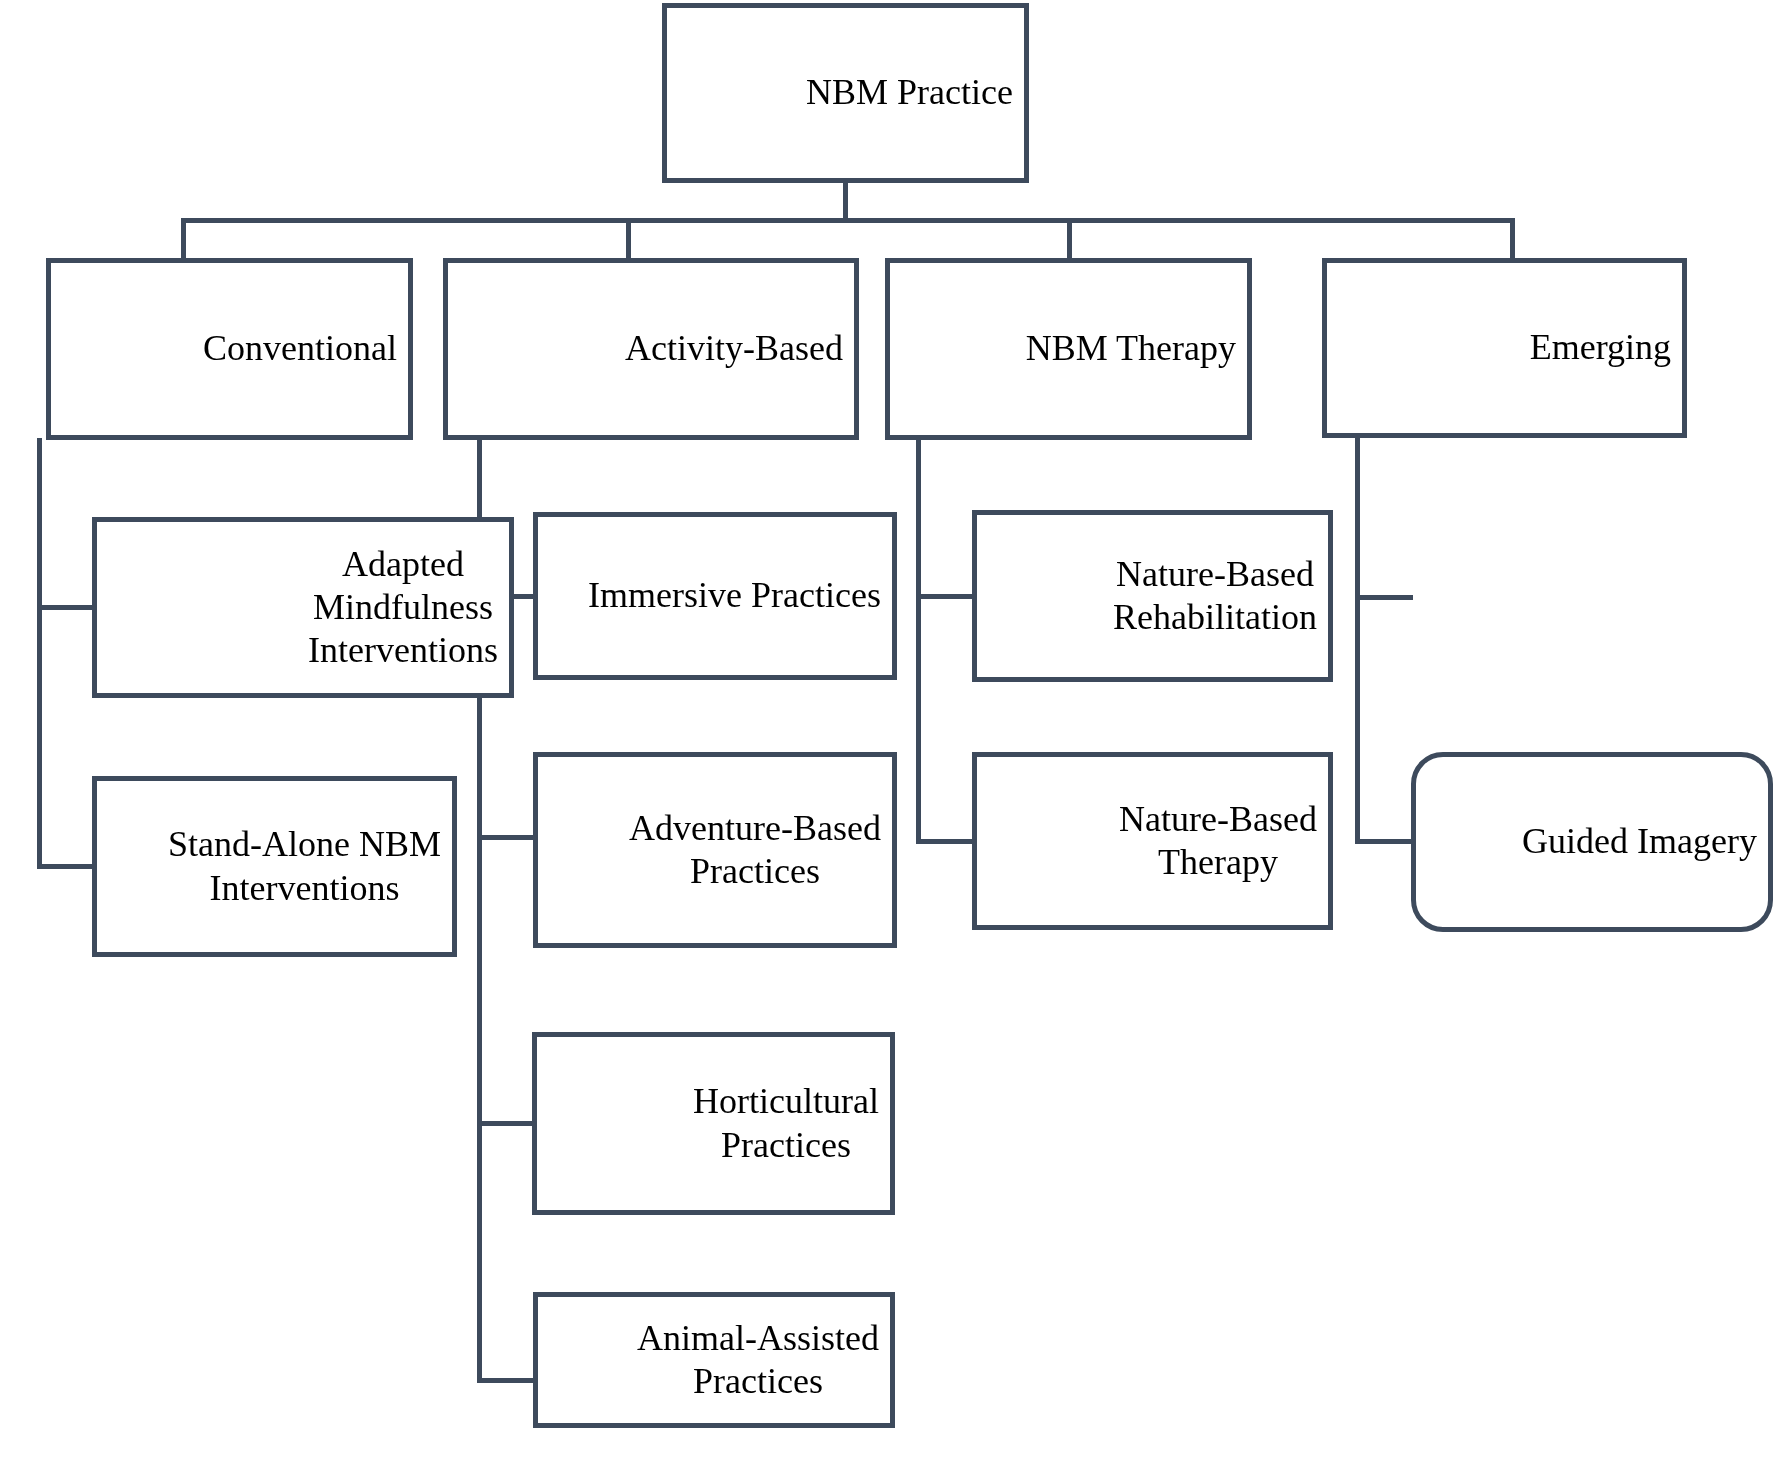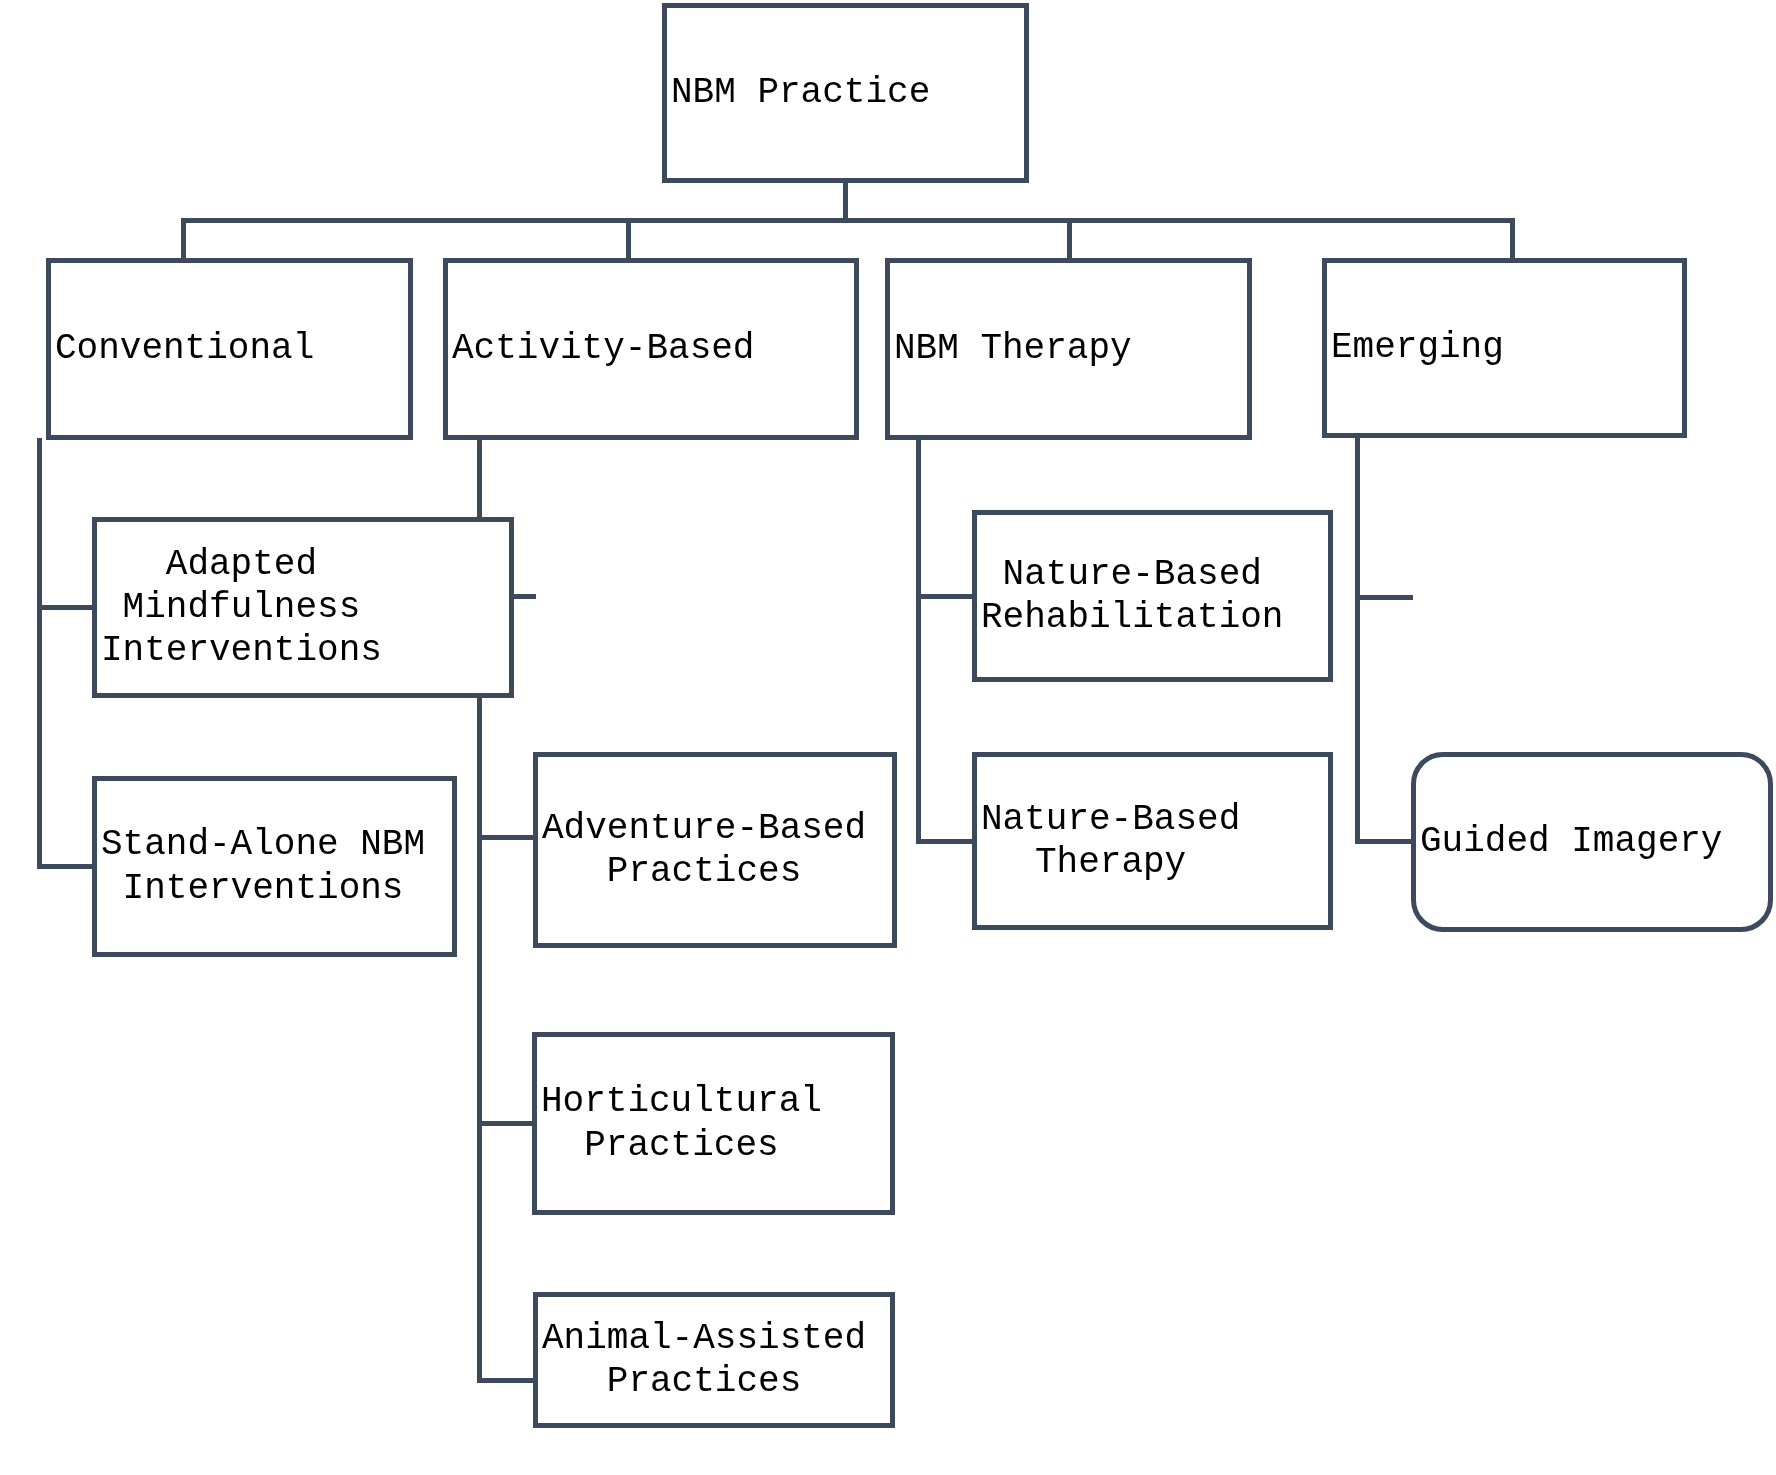--- a/index.html
+++ b/index.html
@@ -20,24 +20,23 @@
     font-family: "Liberation Serif", "DejaVu Serif", serif;
     overflow: hidden;
   }
   .node {
     position: absolute;
     box-sizing: border-box;
     border: 5px solid var(--line-color);
     background: var(--box-fill);
     display: flex;
     align-items: center;
-    justify-content: flex-start;
+    justify-content: flex-end;
     text-align: center;
-    padding: 0 4px;
-    font-family: Liberation Mono, monospace;
+    padding: 0 11px;
   }
   .node .label {
     white-space: pre-line;
     font-size: 36px;
     line-height: 1.2;
     color: var(--text-color);
   }
   .line {
     position: absolute;
     background: var(--line-color);
@@ -93,20 +92,23 @@
   <div class="node" style="left:92px; top:517px; width:422px; height:181px;">
     <span class="label">Adapted
 Mindfulness
 Interventions</span>
   </div>
   <div class="node" style="left:92px; top:776px; width:365px; height:181px;">
     <span class="label">Stand-Alone NBM
 Interventions</span>
   </div>
 
+  <div class="node" style="left:533px; top:512px; width:364px; height:168px;">
+    <span class="label">Immersive Practices</span>
+  </div>
   <div class="node" style="left:533px; top:752px; width:364px; height:196px;">
     <span class="label">Adventure-Based
 Practices</span>
   </div>
   <div class="node" style="left:532px; top:1032px; width:363px; height:183px;">
     <span class="label">Horticultural
 Practices</span>
   </div>
   <div class="node" style="left:533px; top:1292px; width:362px; height:136px;">
     <span class="label">Animal-Assisted

